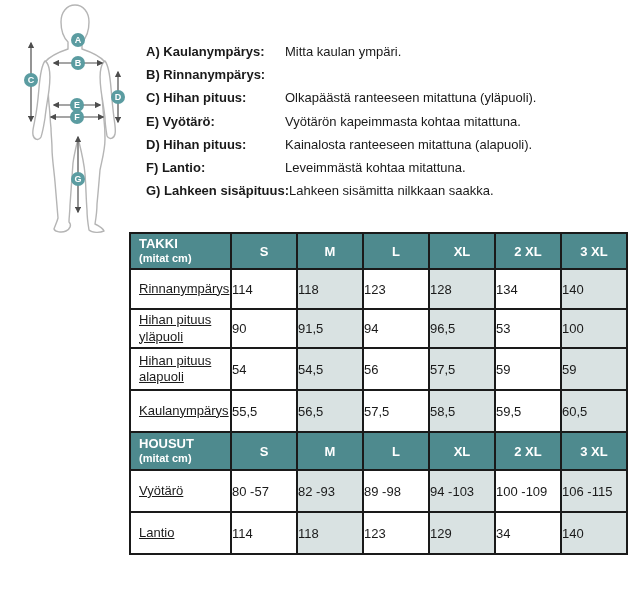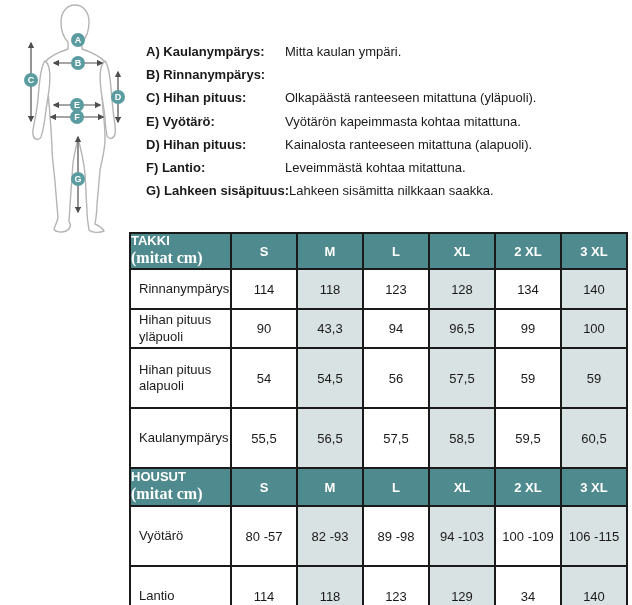--- a/index.html
+++ b/index.html
@@ -38,32 +38,32 @@
   
   .table-wrap{position:absolute;left:129px;top:232px;}
   table{border-collapse:collapse;table-layout:fixed;width:497px;}
   col.c-label{width:101px;}
   col.c-size{width:66px;}
   th,td{border:2px solid var(--border);font-size:13px;overflow:hidden;}
   tr.section-head th{
     background:var(--header-bg);color:var(--header-text);
     font-weight:bold;text-align:center;vertical-align:middle;
   }
-  tr.section-head th.sec-title{text-align:left;padding-left:0;line-height:1.15;}
-  .sec-sub{font-size:16px;display:block;font-weight:bold;font-family:Liberation Serif, serif;}
+  tr.section-head th.sec-title{text-align:left;padding-left:8px;line-height:1.15;}
+  .sec-sub{font-size:11px;display:block;font-weight:bold;}
   td.row-label{
     text-align:left;padding-left:8px;background:#ffffff;
-    vertical-align:middle;line-height:1.25;
-  }
-  td.val{text-align:center;vertical-align:middle;background:#ffffff;margin-top:34px;}
+    vertical-align:middle;line-height:1.25;text-decoration:underline;
+  }
+  td.val{vertical-align:middle;background:#ffffff;margin-top:34px;}
   td.alt{background:var(--shade);}
   tr.h36{height:36px;}
   tr.h38{height:38px;}
   tr.h40{height:40px;}
-  tr.h42{height:60px;padding-left:34px;}
+  tr.h42{height:42px;padding-left:34px;}
   tr.h44{height:44px;}
   tr.h46{height:39px;}
 </style>
 </head>
 <body>
 
 <div class="page">
 
   <div class="figure-wrap">
     <svg viewBox="0 0 135 235">
@@ -228,24 +228,24 @@
         <td class="val">114</td>
         <td class="val alt">118</td>
         <td class="val">123</td>
         <td class="val alt">128</td>
         <td class="val">134</td>
         <td class="val alt">140</td>
       </tr>
       <tr class="h46">
         <td class="row-label">Hihan pituus yläpuoli</td>
         <td class="val">90</td>
-        <td class="val alt">43,3</td>
+        <td class="val alt">91,5</td>
         <td class="val">94</td>
         <td class="val alt">96,5</td>
-        <td class="val">99</td>
+        <td class="val">53</td>
         <td class="val alt">100</td>
       </tr>
       <tr class="h42">
         <td class="row-label">Hihan pituus alapuoli</td>
         <td class="val">54</td>
         <td class="val alt">54,5</td>
         <td class="val">56</td>
         <td class="val alt">57,5</td>
         <td class="val">59</td>
         <td class="val alt">59</td>

